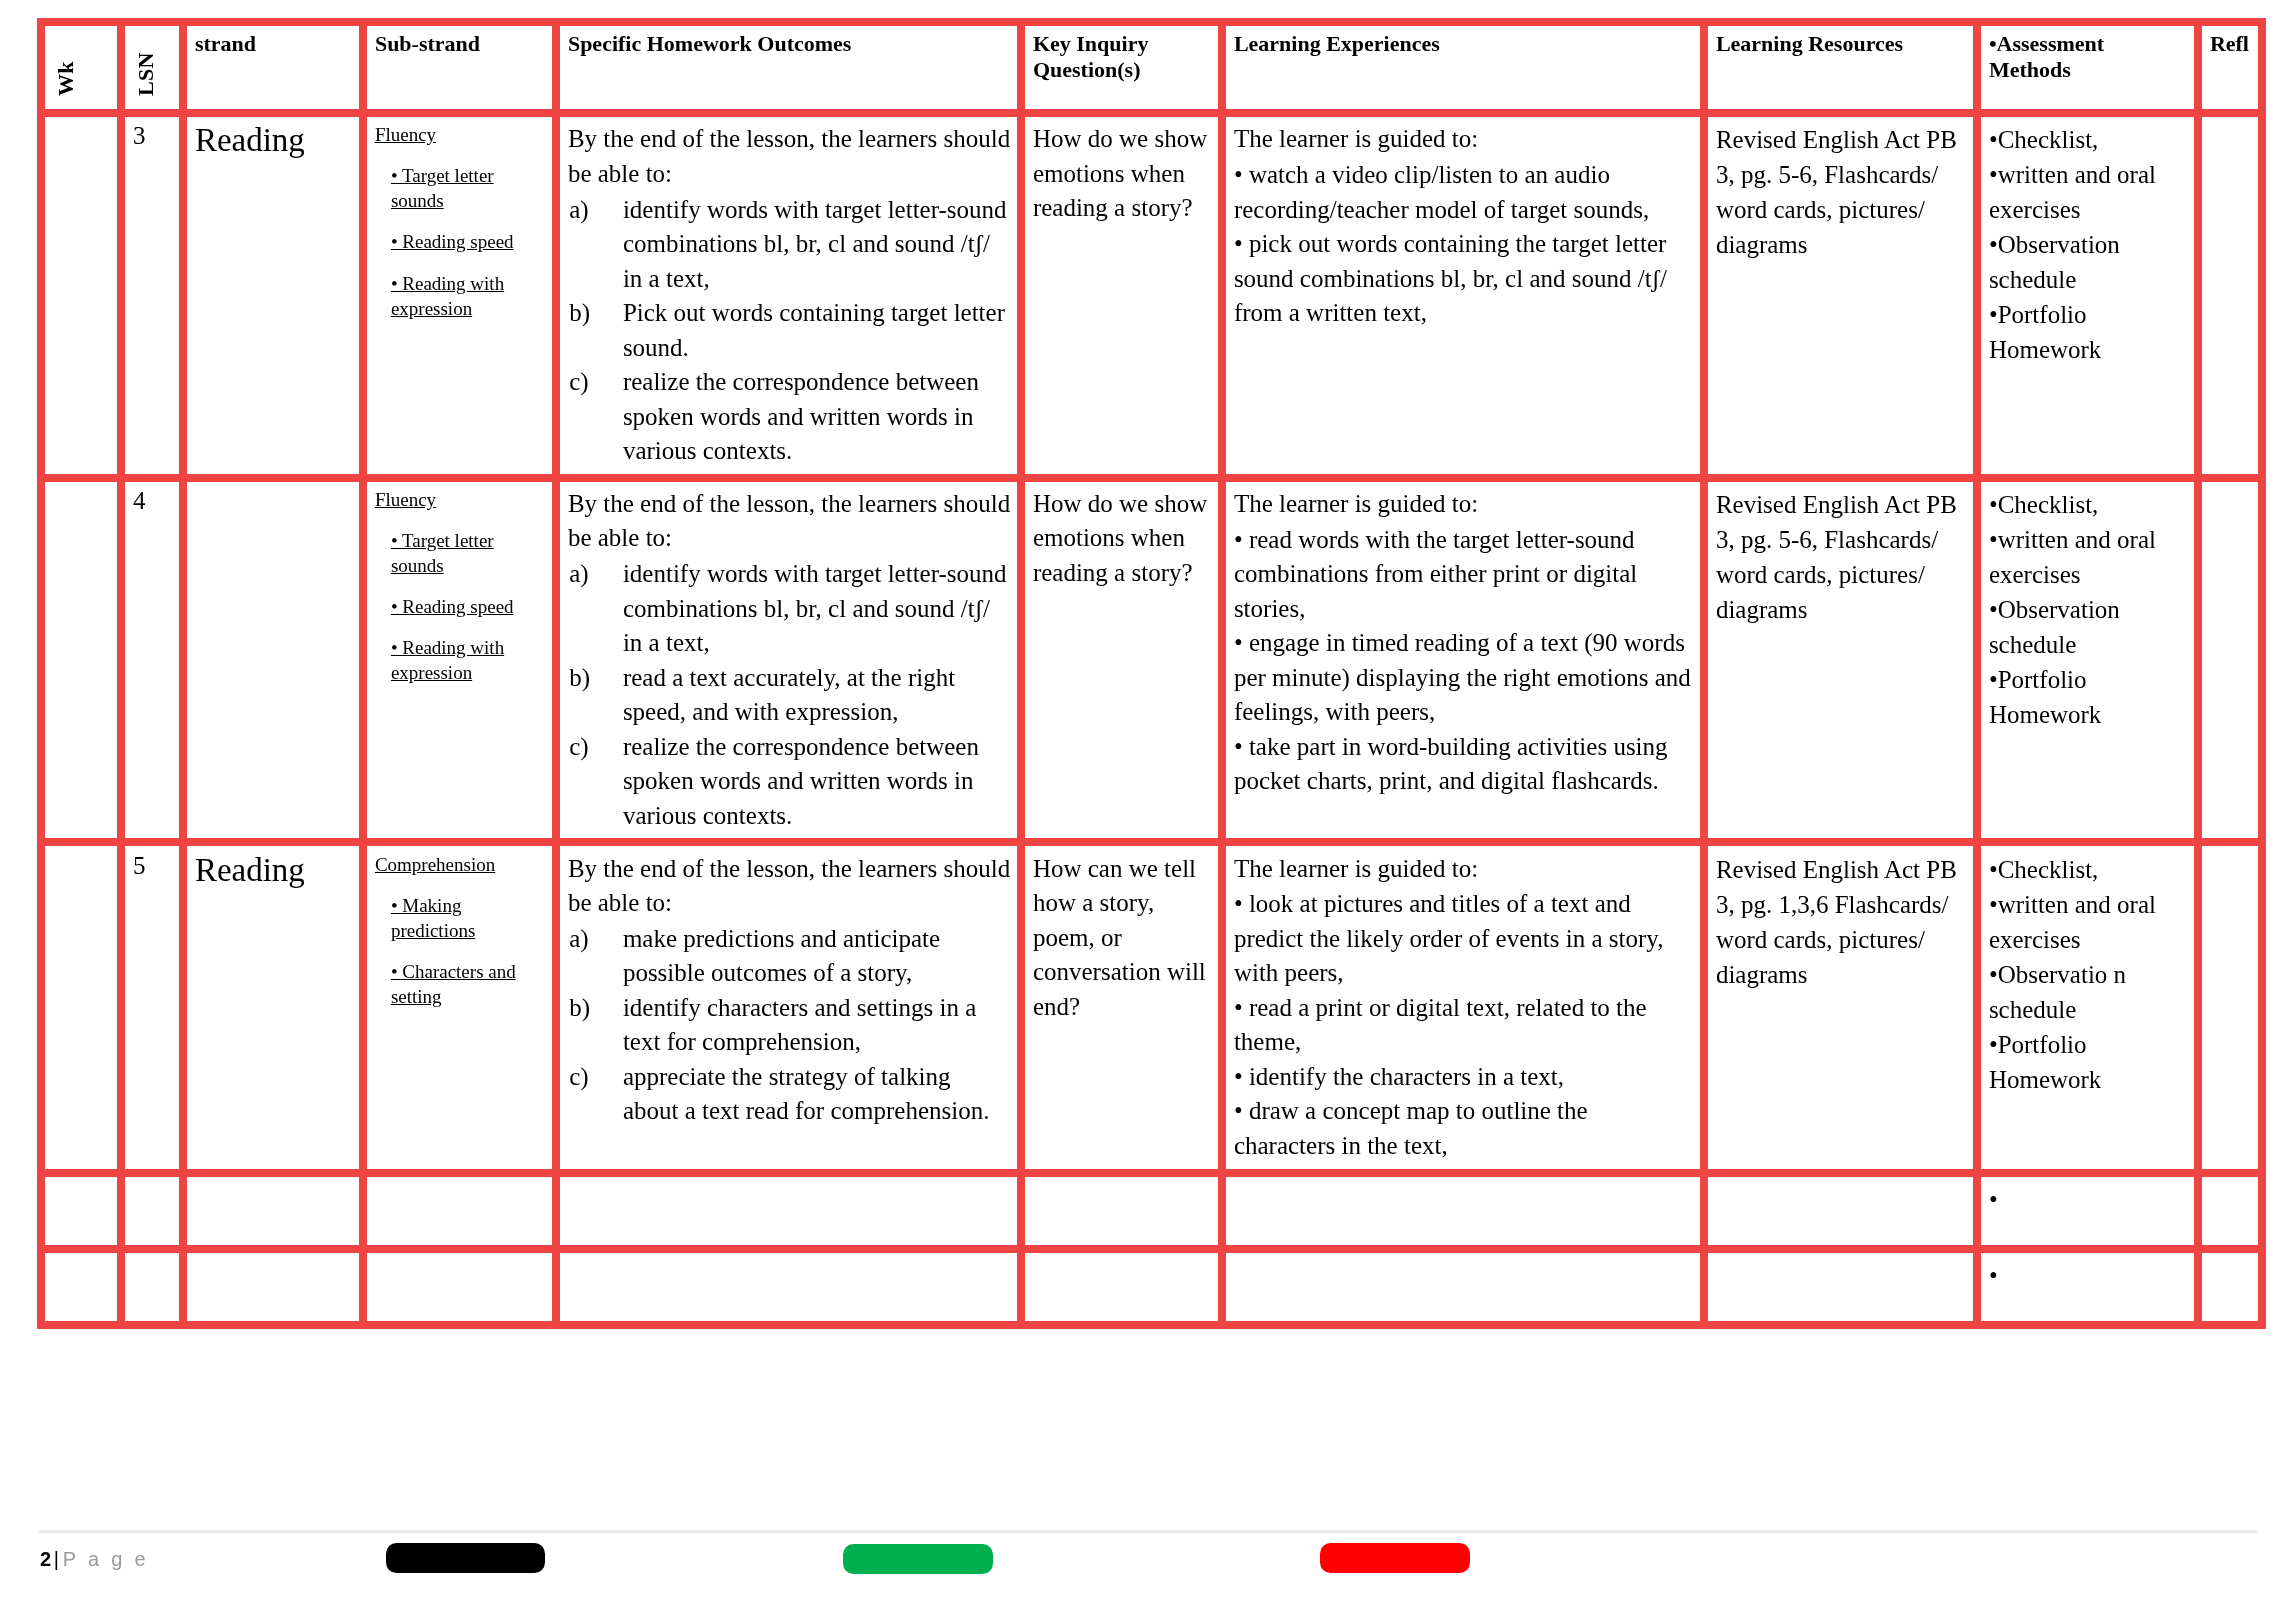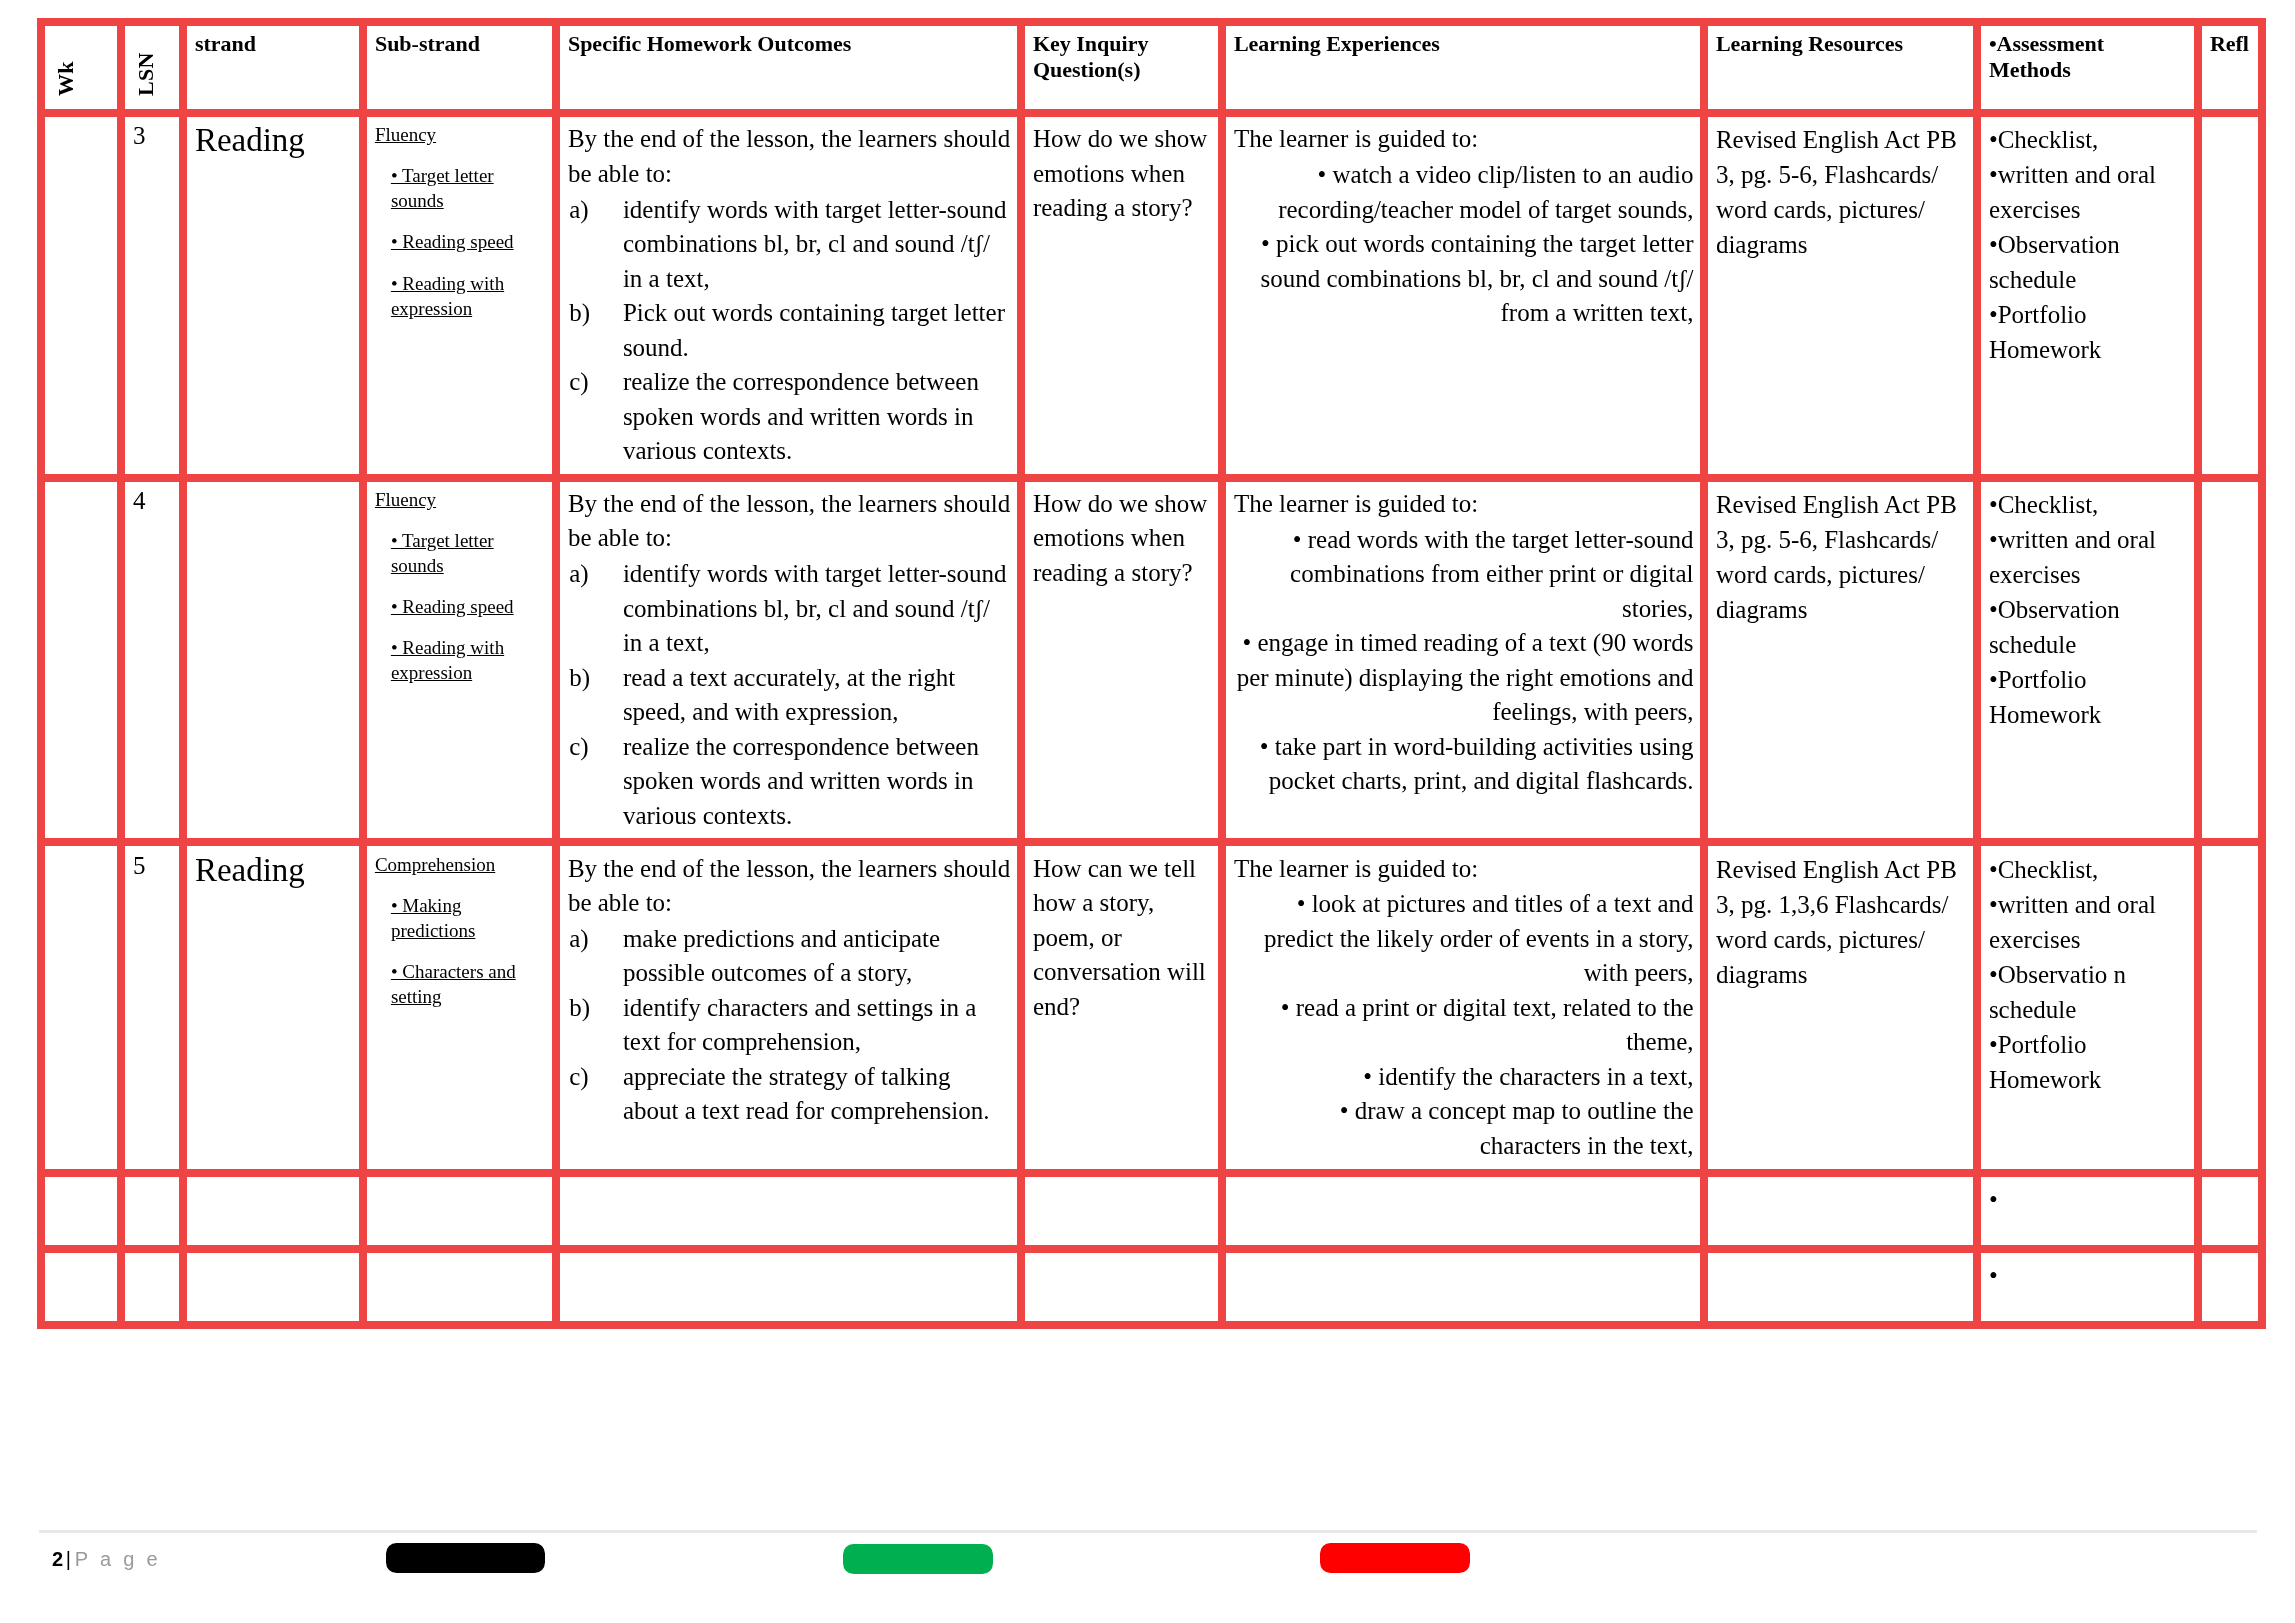--- a/index.html
+++ b/index.html
@@ -119,21 +119,20 @@
   ol.alpha > li > .mk {
     position: absolute;
     left: 1.3px;
     top: 0;
   }
 
   ul.dots {
     list-style: none;
     margin: 0;
     padding: 0;
-    text-align: right;
   }
   ul.dots > li {
     position: relative;
     padding-left: 0;
     margin: 0;
     text-indent: 0;
   }
 
   ul.sub-dots { list-style: none; margin: 0; padding: 0; }
   ul.sub-dots > li { margin: 16px; }
@@ -149,21 +148,21 @@
   .footer-rule {
     position: absolute;
     left: 39px;
     top: 1530px;
     width: 2218px;
     height: 2.6px;
     background: #e8e8e8;
   }
   .footer-page {
     position: absolute;
-    left: 52px;
+    left: 40px;
     top: 1548px;
     font-family: "Liberation Sans", sans-serif;
     font-size: 20px;
     white-space: nowrap;
   }
   .footer-page .pgnum { font-weight: bold; color: #000; }
   .footer-page .bar { color: #000; margin: 0 3.9px 0 2.6px; }
   .footer-page .pgword { color: #9a9a9a; letter-spacing: 3.3px; }
 
   .swatch {

